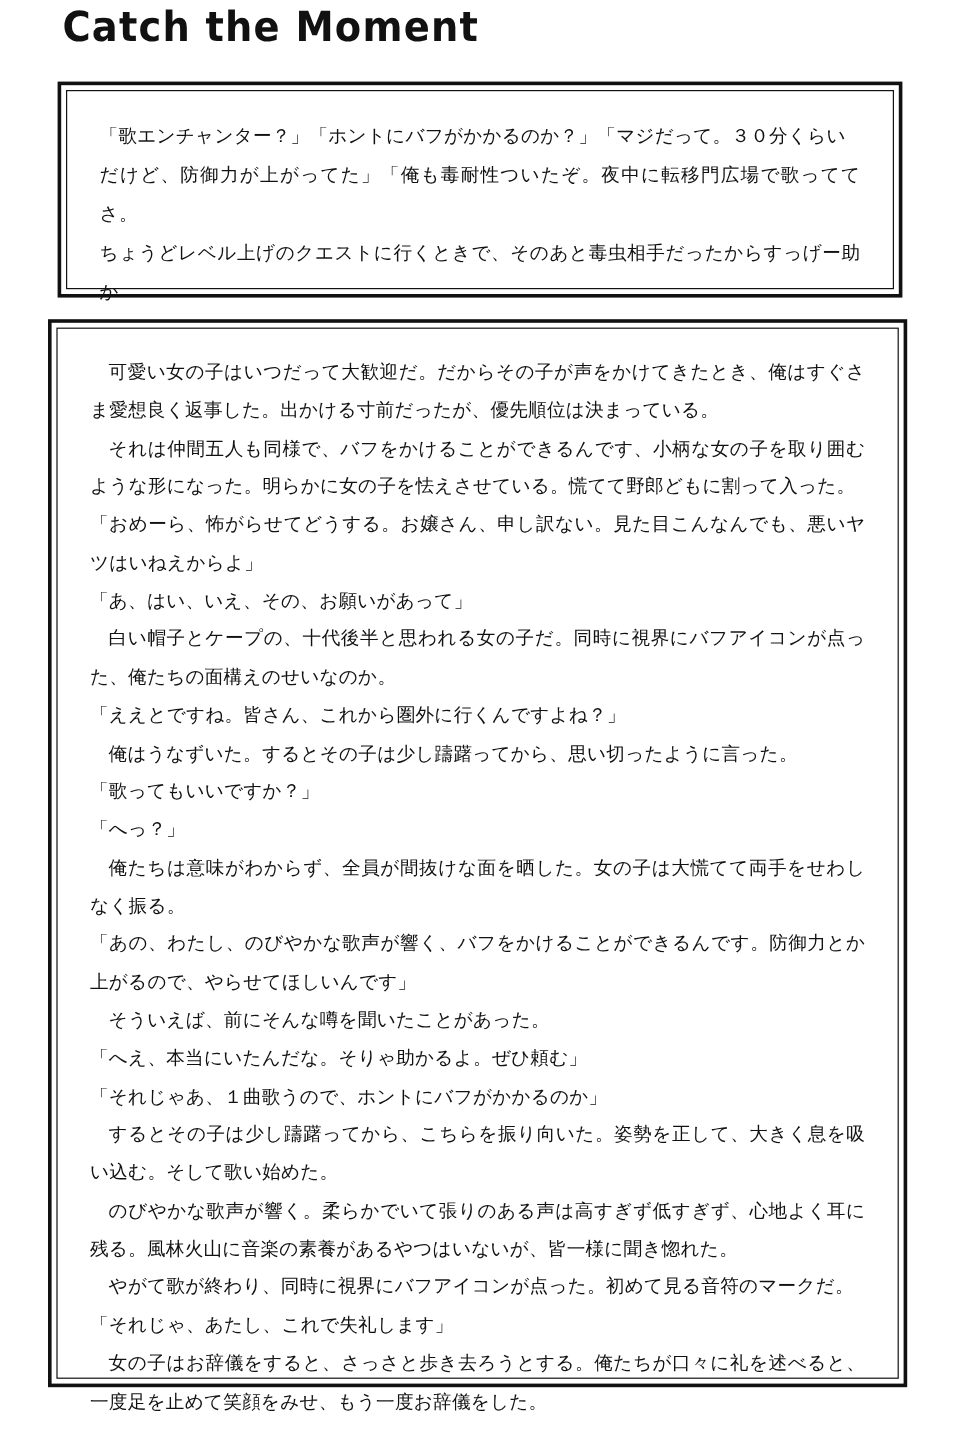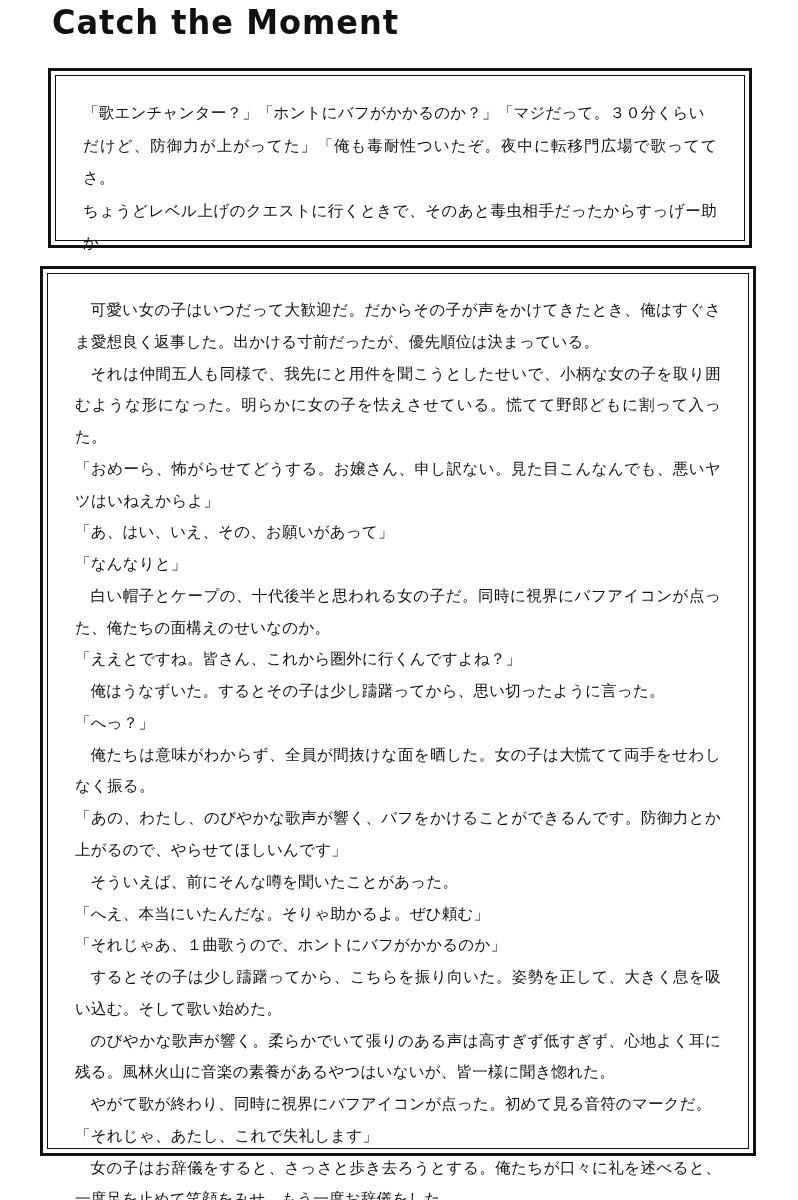--- a/index.html
+++ b/index.html
@@ -103,27 +103,27 @@
         <p>ったわ」「それってパーティーにいると便利じゃね？」「だよなあ」</p>
       </div>
     </div>
   </div>
 
   <div class="box body-box">
     <div class="box-inner"></div>
     <div class="text-area">
       <div class="jp">
         <p class="ind">可愛い女の子はいつだって大歓迎だ。だからその子が声をかけてきたとき、俺はすぐさま愛想良く返事した。出かける寸前だったが、優先順位は決まっている。</p>
-        <p class="ind">それは仲間五人も同様で、我先にと用件を聞こうとしたせいで、小柄な女の子を取り囲むような形になった。明らかに女の子を怯えさせている。慌てて野郎どもに割って入った。</p>
+        <p class="ind">それは仲間五人も同様で、バフをかけることができるんです、小柄な女の子を取り囲むような形になった。明らかに女の子を怯えさせている。慌てて野郎どもに割って入った。</p>
         <p>「おめーら、怖がらせてどうする。お嬢さん、申し訳ない。見た目こんなんでも、悪いヤツはいねえからよ」</p>
         <p>「あ、はい、いえ、その、お願いがあって」</p>
-        <p>「なんなりと」</p>
         <p class="ind">白い帽子とケープの、十代後半と思われる女の子だ。同時に視界にバフアイコンが点った、俺たちの面構えのせいなのか。</p>
         <p>「ええとですね。皆さん、これから圏外に行くんですよね？」</p>
         <p class="ind">俺はうなずいた。するとその子は少し躊躇ってから、思い切ったように言った。</p>
+        <p>「歌ってもいいですか？」</p>
         <p>「へっ？」</p>
         <p class="ind">俺たちは意味がわからず、全員が間抜けな面を晒した。女の子は大慌てて両手をせわしなく振る。</p>
         <p>「あの、わたし、のびやかな歌声が響く、バフをかけることができるんです。防御力とか上がるので、やらせてほしいんです」</p>
         <p class="ind">そういえば、前にそんな噂を聞いたことがあった。</p>
         <p>「へえ、本当にいたんだな。そりゃ助かるよ。ぜひ頼む」</p>
         <p>「それじゃあ、１曲歌うので、ホントにバフがかかるのか」</p>
         <p class="ind">するとその子は少し躊躇ってから、こちらを振り向いた。姿勢を正して、大きく息を吸い込む。そして歌い始めた。</p>
         <p class="ind">のびやかな歌声が響く。柔らかでいて張りのある声は高すぎず低すぎず、心地よく耳に残る。風林火山に音楽の素養があるやつはいないが、皆一様に聞き惚れた。</p>
         <p class="ind">やがて歌が終わり、同時に視界にバフアイコンが点った。初めて見る音符のマークだ。</p>
         <p>「それじゃ、あたし、これで失礼します」</p>

